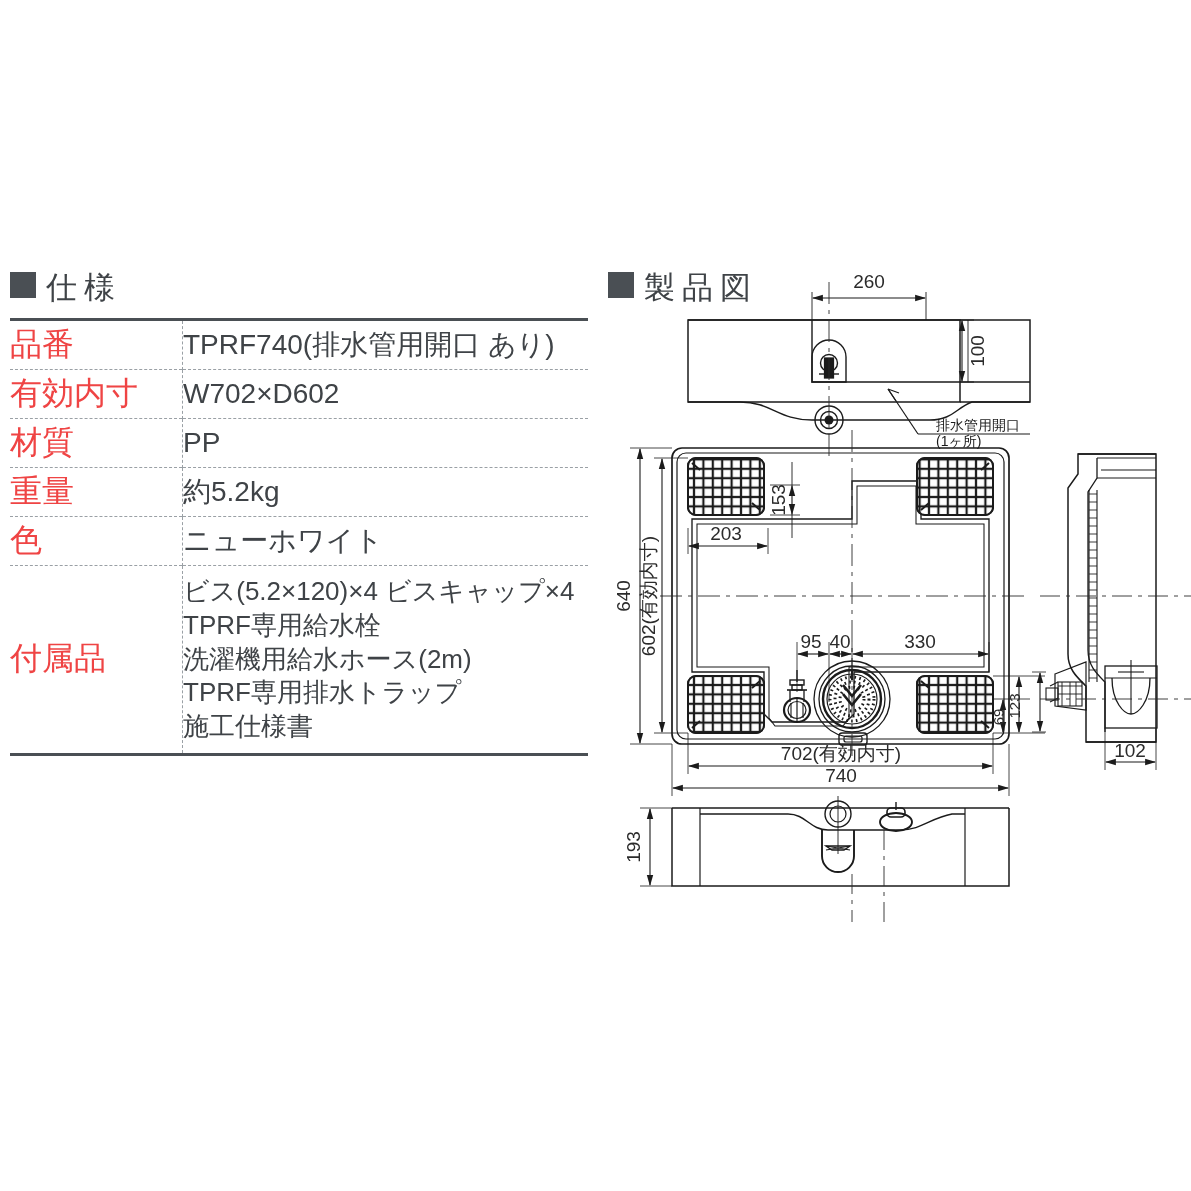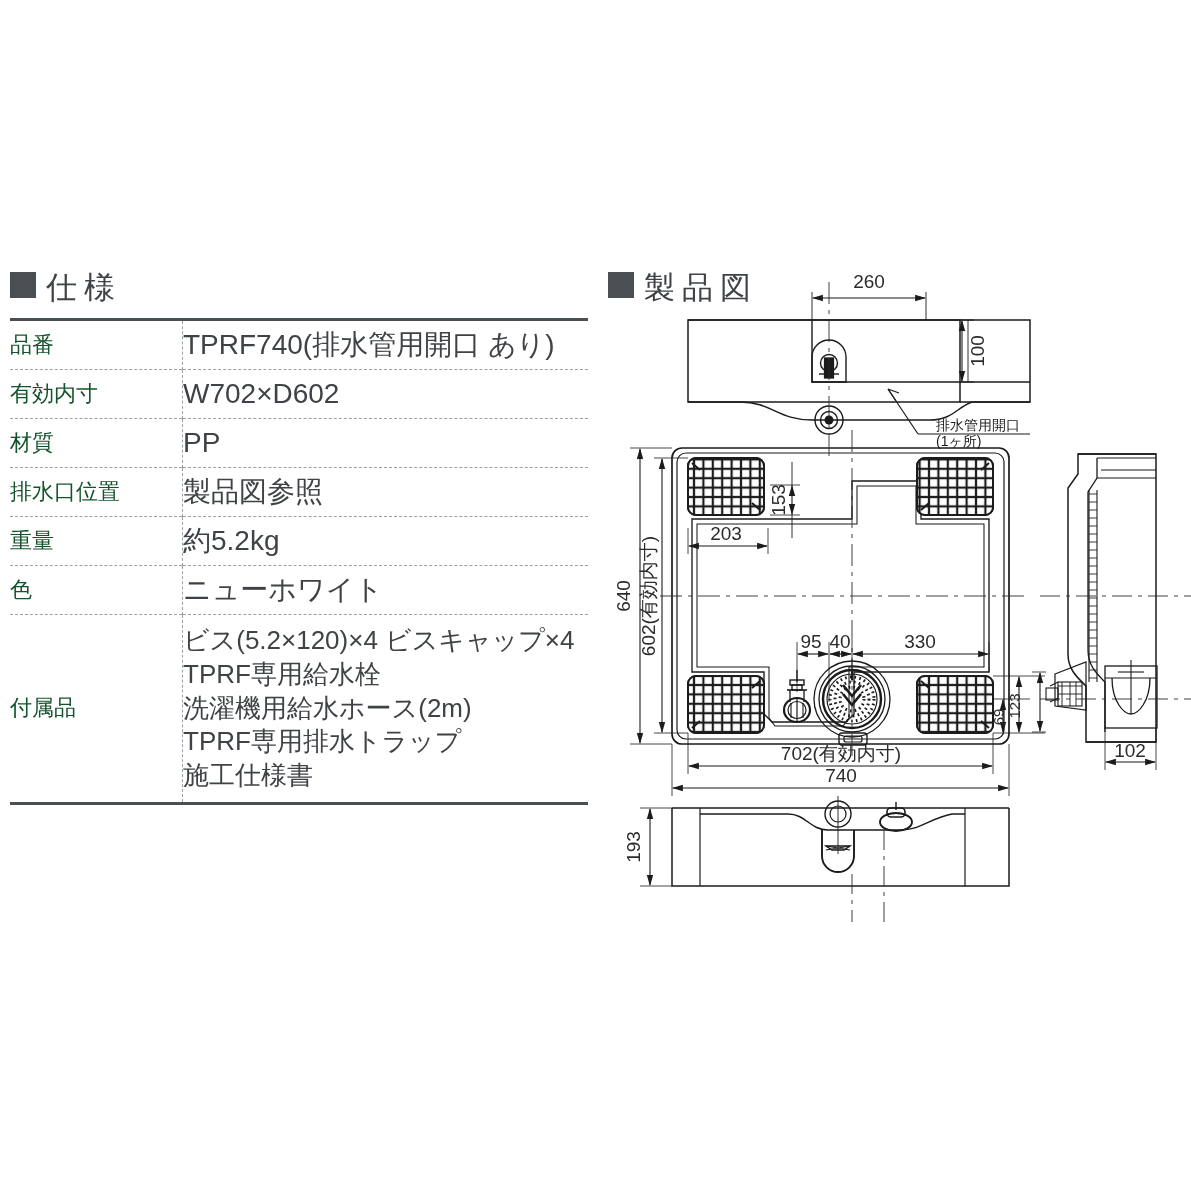--- a/index.html
+++ b/index.html
@@ -12,21 +12,21 @@
   .sq{width:26px;height:26px;background:#4a4f54;display:block;}
   .sec-title{font-size:31px;letter-spacing:7px;color:#3f4347;line-height:1;}
 
   
   #spec-table{position:absolute;left:10px;top:318px;width:578px;}
   table.spec{border-collapse:collapse;width:100%;table-layout:fixed;}
   table.spec td{vertical-align:middle;padding:0;}
   .rowline{border-bottom:1.6px dashed #9aa0a5;}
   .topline{border-top:3px solid #4a4f54;}
   .botline{border-bottom:3px solid #4a4f54;}
-  td.k{width:172px;font-size:22px;color:#14532d;padding-left:14px;
+  td.k{width:172px;font-size:32px;color:#ef4444;padding-left:14px;
        border-right:1.6px dashed #9aa0a5;height:48px;}
   td.v{font-size:28px;color:#3f4347;padding-left:16px;height:48px;}
   td.v.multi{line-height:1.30;font-size:26px;padding-top:9px;padding-bottom:9px;}
   .vline{white-space:nowrap;}
 
   
   #drawing{position:absolute;left:600px;top:262px;width:591px;height:660px;}
   #drawing svg{display:block;}
   .dimtxt{font-family:"Liberation Sans","DejaVu Sans",sans-serif;font-size:19px;fill:#2b2b2b;}
   .dimtxt.sm{font-size:15px;}
@@ -49,24 +49,20 @@
           <td class="k">品番</td>
           <td class="v">TPRF740(排水管用開口 あり)</td>
         </tr>
         <tr class="rowline">
           <td class="k">有効内寸</td>
           <td class="v">W702×D602</td>
         </tr>
         <tr class="rowline">
           <td class="k">材質</td>
           <td class="v">PP</td>
-        </tr>
-        <tr class="rowline">
-          <td class="k">排水口位置</td>
-          <td class="v">製品図参照</td>
         </tr>
         <tr class="rowline">
           <td class="k">重量</td>
           <td class="v">約5.2kg</td>
         </tr>
         <tr class="rowline">
           <td class="k">色</td>
           <td class="v">ニューホワイト</td>
         </tr>
         <tr class="botline">

